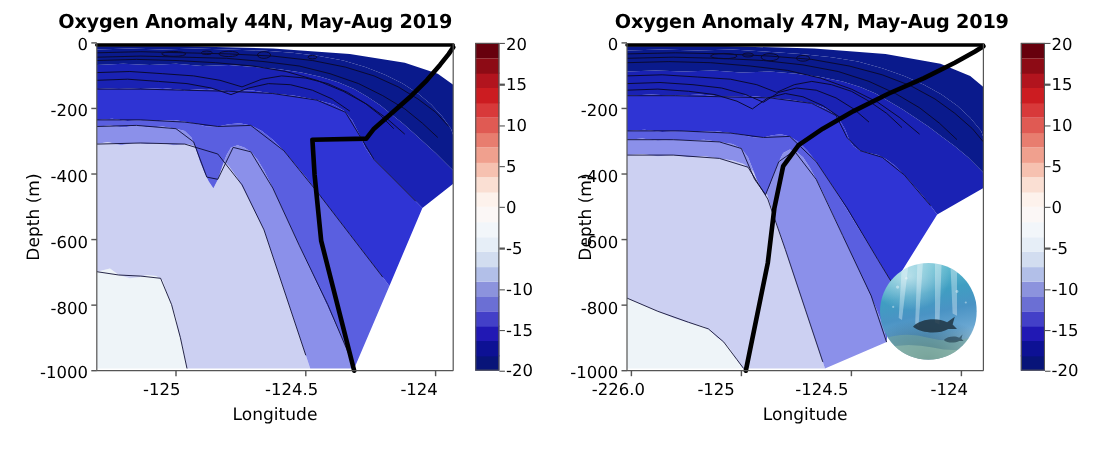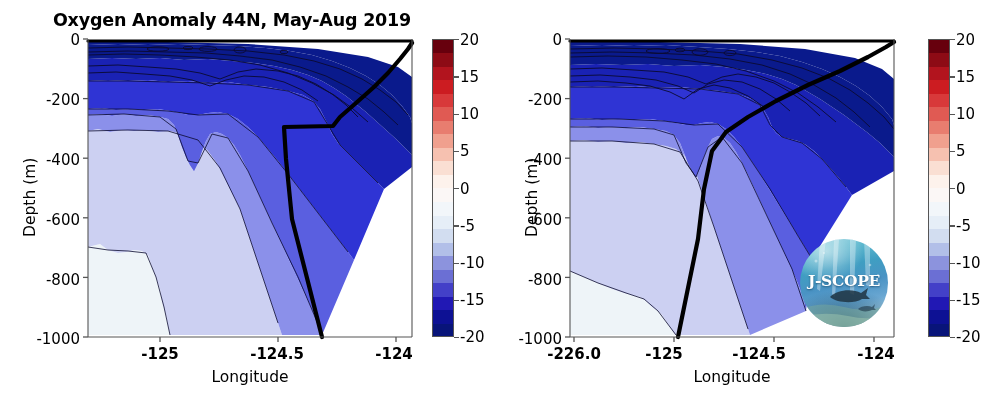--- a/index.html
+++ b/index.html
@@ -68,21 +68,21 @@
     text-align: center;
     white-space: nowrap;
   }
   .tick-label {
     position: absolute;
     font-size: 15px;
     color: #000000;
     white-space: nowrap;
   }
   .ytick-label { text-align: right; }
-  .xtick-label { text-align: center; font-weight: bold; }
+  .xtick-label { text-align: left; }
   .cbtick-label { text-align: left; }
 
   .colorbar {
     position: absolute;
   }
   .cb-seg {
     position: absolute;
     left: 0;
     width: 100%;
   }
@@ -254,20 +254,21 @@
     <div class="tick-label cbtick-label" style="left:460px; top:142px; width:40px;">5</div>
     <div class="tick-label cbtick-label" style="left:460px; top:180px; width:40px;">0</div>
     <div class="tick-label cbtick-label" style="left:460px; top:217px; width:40px;">-5</div>
     <div class="tick-label cbtick-label" style="left:460px; top:254px; width:40px;">-10</div>
     <div class="tick-label cbtick-label" style="left:460px; top:291px; width:40px;">-15</div>
     <div class="tick-label cbtick-label" style="left:460px; top:328px; width:40px;">-20</div>
   </div>
 
   <div class="panel panel-right">
 
+    <div class="panel-title">Oxygen Anomaly 47N, May-Aug 2019</div>
 
     <div class="ylabel" style="left:-18px; top:178px; width:100px;">Depth (m)</div>
 
     <div class="xlabel" style="left:70px; top:368px; width:324px;">Longitude</div>
 
     <div class="tick-label ytick-label" style="left:-4px; top:31px; width:66px;">0</div>
     <div class="tick-label ytick-label" style="left:-4px; top:91px; width:66px;">-200</div>
     <div class="tick-label ytick-label" style="left:-4px; top:151px; width:66px;">-400</div>
     <div class="tick-label ytick-label" style="left:-4px; top:211px; width:66px;">-600</div>
     <div class="tick-label ytick-label" style="left:-4px; top:271px; width:66px;">-800</div>
@@ -373,21 +374,20 @@
         </g>
 
         <g fill="#ffffff" opacity="0.4">
           <circle cx="16" cy="22" r="1.5"></circle>
           <circle cx="24" cy="14" r="1.1"></circle>
           <circle cx="70" cy="26" r="1.3"></circle>
           <circle cx="78" cy="36" r="1"></circle>
           <circle cx="12" cy="40" r="1"></circle>
         </g>
       </svg>
-      <div class="logo-text" style="top:32px; font-size:15.5px;">J-SCOPE</div>
     </div>
 
     <div class="colorbar" style="left:428px; top:39px; width:22px; height:298px;">
         <div class="cb-seg" style="top: 95.4545%; height: 4.69545%; background: rgb(8, 20, 121);"></div>
         <div class="cb-seg" style="top: 90.9091%; height: 4.69545%; background: rgb(13, 17, 148);"></div>
         <div class="cb-seg" style="top: 86.3636%; height: 4.69545%; background: rgb(33, 24, 180);"></div>
         <div class="cb-seg" style="top: 81.8182%; height: 4.69545%; background: rgb(67, 64, 200);"></div>
         <div class="cb-seg" style="top: 77.2727%; height: 4.69545%; background: rgb(107, 111, 212);"></div>
         <div class="cb-seg" style="top: 72.7273%; height: 4.69545%; background: rgb(140, 147, 221);"></div>
         <div class="cb-seg" style="top: 68.1818%; height: 4.69545%; background: rgb(178, 191, 232);"></div>

